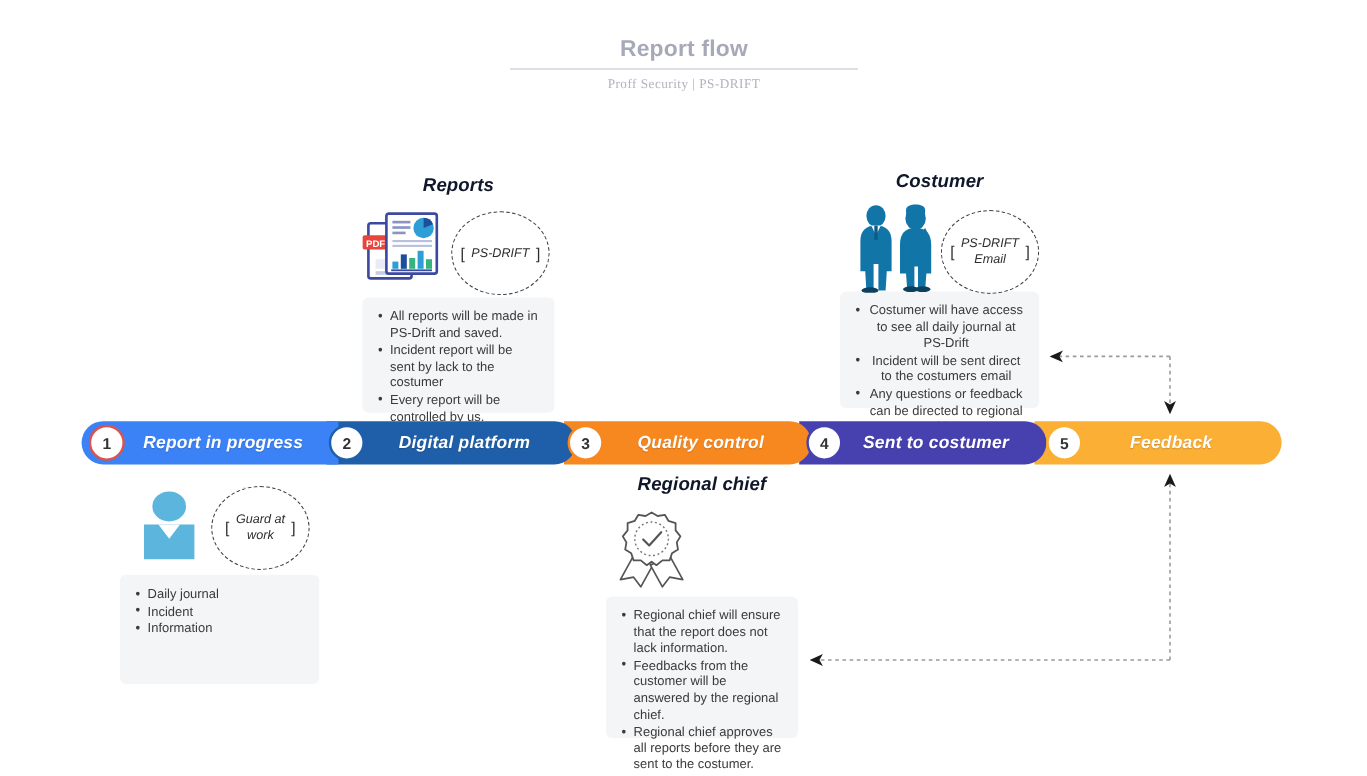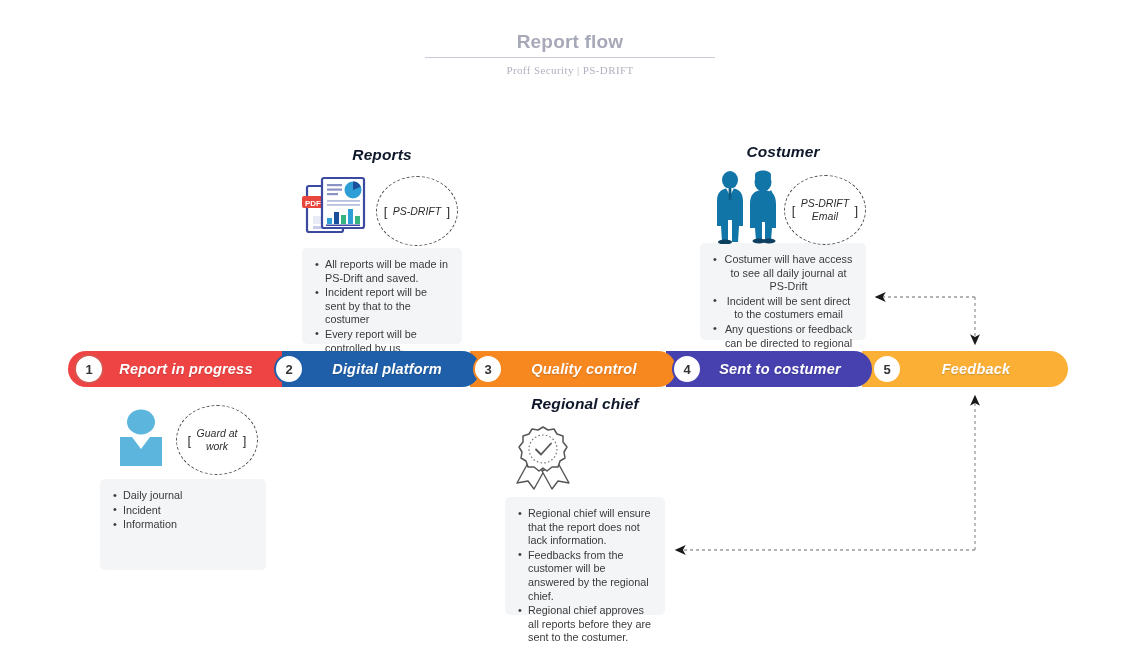--- a/index.html
+++ b/index.html
@@ -57,21 +57,21 @@
     width: 1000px;
     height: 36px;
   }
   .seg {
     position: absolute;
     top: 0;
     height: 36px;
     display: flex;
     align-items: center;
   }
-  .seg-1 { left: 0px;   width: 214px; background: #ef4444; border-radius: 18px 0 0 18px; z-index: 5; }
+  .seg-1 { left: 0px;   width: 214px; background: #3b82f6; border-radius: 18px 0 0 18px; z-index: 5; }
   .seg-2 { left: 204px; width: 208px; background: #1f5fa9; z-index: 4; border-radius: 0 18px 18px 0;}
   .seg-3 { left: 402px; width: 206px; background: #f7871f; z-index: 3; border-radius: 0 18px 18px 0;}
   .seg-4 { left: 598px; width: 206px; background: #4741b0; z-index: 2; border-radius: 0 18px 18px 0;}
   .seg-5 { left: 794px; width: 206px; background: #fbaf34; z-index: 1; border-radius: 0 18px 18px 0;}
 
   .seg-label {
     width: 100%;
     text-align: center;
     padding-left: 22px;
     box-sizing: border-box;
@@ -277,21 +277,21 @@
         <rect x="53" y="40" width="5" height="8" fill="#36b37e"></rect>
         <rect x="24" y="48.5" width="34" height="1.5" fill="#3b4aa0"></rect>
       </svg>
       <div class="tag" style="left:74px;top:12px">
         <div class="tag-inner">PS-DRIFT</div>
       </div>
     </div>
     <div class="notes">
       <ul>
         <li>All reports will be made in PS-Drift and saved.</li>
-        <li>Incident report will be sent by that to the costumer</li>
+        <li>Incident report will be sent by lack to the costumer</li>
         <li>Every report will be controlled by us.</li>
       </ul>
     </div>
   </div>
 
   <div class="block" id="blk-costumer">
     <div class="blk-title">Costumer</div>
     <div class="blk-icons">
       <svg width="72" height="74" viewBox="0 0 72 74" style="position:absolute;left:10px;top:9px">
         <g fill="#1275a8">

